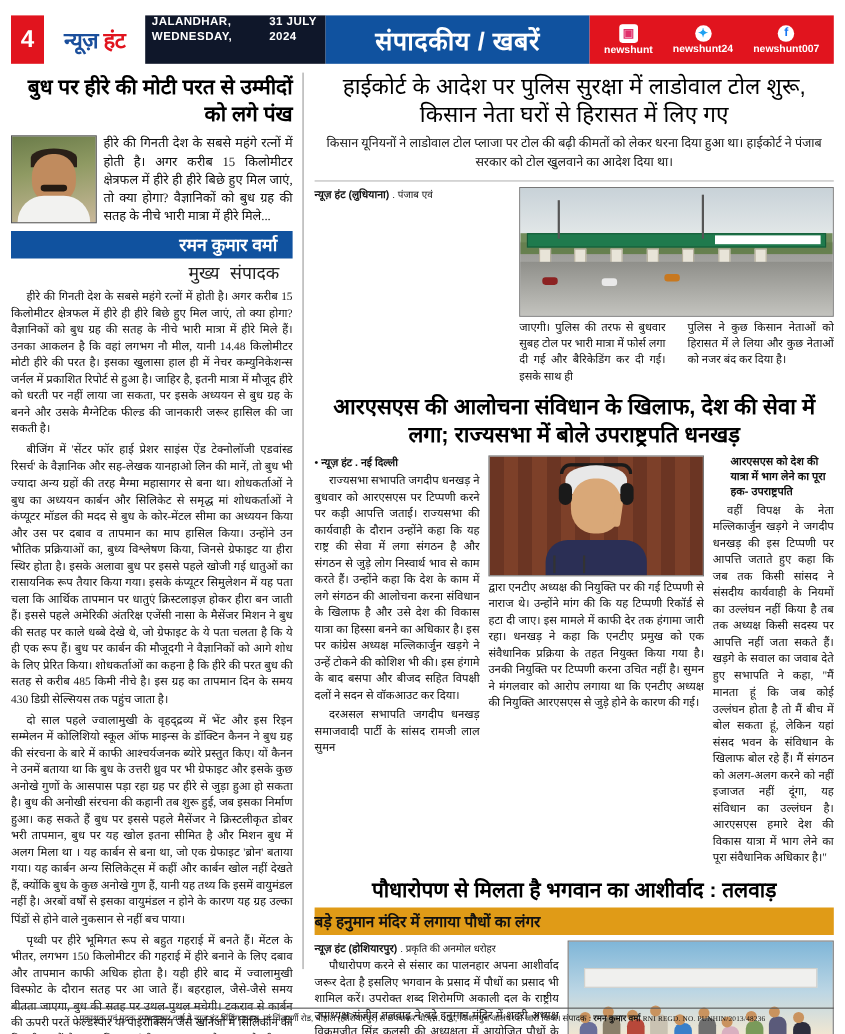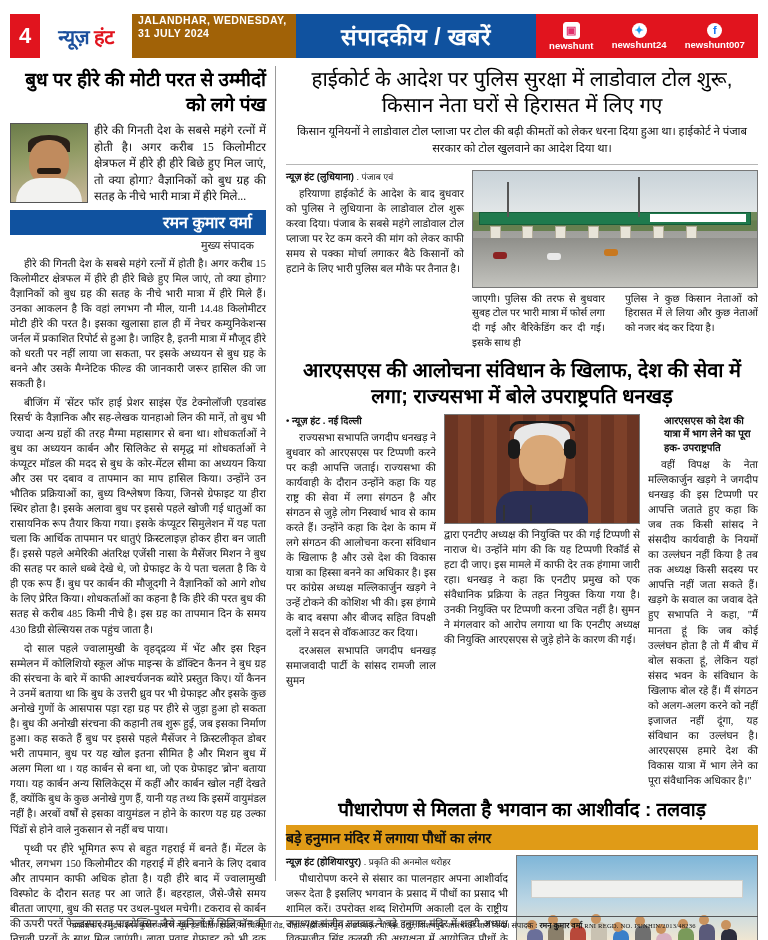--- a/index.html
+++ b/index.html
@@ -20,22 +20,22 @@
     font-family:"Liberation Sans",sans-serif;font-weight:bold;font-size:22px;
   }
   .logo-box{
     width:92px;background:#fff;display:flex;align-items:center;justify-content:center;
     font-family:"Liberation Sans",sans-serif;font-weight:bold;font-size:20px;
     letter-spacing:-0.5px;
   }
   .logo-box .l1{color:#1b4f9c;}
   .logo-box .l2{color:#e1141e;}
   .dateline{
-    background:#a16207;color:#fff;flex:0 0 164px;
-    display:flex;flex-direction:column;justify-content:flex-start;
+    background:#0f172a;color:#fff;flex:0 0 164px;
+    display:flex;flex-direction:row;justify-content:space-between;
     padding-left:6px;box-sizing:border-box;
     font-family:"Liberation Sans",sans-serif;font-weight:bold;font-size:10.5px;
     line-height:1.25;letter-spacing:0.4px;
   }
   .section-band{
     background:#10529f;color:#fff;flex:1;
     display:flex;align-items:center;justify-content:center;
     font-family:"Liberation Sans",sans-serif;font-weight:bold;font-size:23px;
     letter-spacing:0.5px;
   }
@@ -76,21 +76,21 @@
   .edit-photo .shirt{position:absolute;left:50%;bottom:0;transform:translateX(-50%);
     width:66px;height:24px;border-radius:28px 28px 0 0;background:#f2f2f0;}
   .edit-lead{
     font-size:11.6px;line-height:1.42;text-align:justify;color:#111;
   }
   .byline-bar{
     background:#10529f;color:#fff;height:25px;margin-top:4px;
     display:flex;align-items:center;justify-content:flex-end;padding-right:14px;
     font-family:"Liberation Sans",sans-serif;font-weight:bold;font-size:16px;
   }
-  .byline-sub{text-align:right;font-size:11px;margin:2px 12px 4px 0;color:#222;}
+  .byline-sub{text-align:right;font-size:16px;margin:2px 12px 4px 0;color:#222;font-family:Liberation Mono, monospace;}
   .edit-body p{font-size:10.4px;line-height:1.45;text-align:justify;margin:0 0 4px;text-indent:14px;color:#111;}
 
   
   .lead-head{
     text-align:center;font-family:"Liberation Sans",sans-serif;font-weight:normal;
     font-size:20.5px;line-height:1.28;margin:0 0 5px;color:#000;
   }
   .lead-sub{
     text-align:center;font-family:Liberation Serif, serif;font-size:11.4px;
     line-height:1.45;margin:0 0 7px;color:#111;
@@ -241,21 +241,20 @@
       <div class="lead-head">हाईकोर्ट के आदेश पर पुलिस सुरक्षा में लाडोवाल टोल शुरू, किसान नेता घरों से हिरासत में लिए गए</div>
       <div class="lead-sub">किसान यूनियनों ने लाडोवाल टोल प्लाजा पर टोल की बढ़ी कीमतों को लेकर धरना दिया हुआ था। हाईकोर्ट ने पंजाब सरकार को टोल खुलवाने का आदेश दिया था।</div>
       <div class="hr-thin"></div>
 
       <div class="story-1">
         <div class="s1-txt ncol">
           <div class="dateline-tag">
             <span class="city">न्यूज़ हंट (लुधियाना)</span>
             <span class="place">. पंजाब एवं</span>
           </div>
-          <p>हरियाणा हाईकोर्ट के आदेश के बाद बुधवार को पुलिस ने लुधियाना के लाडोवाल टोल शुरू करवा दिया। पंजाब के सबसे महंगे लाडोवाल टोल प्लाजा पर रेट कम करने की मांग को लेकर काफी समय से पक्का मोर्चा लगाकर बैठे किसानों को हटाने के लिए भारी पुलिस बल मौके पर तैनात है।</p>
         </div>
         <div class="s1-media">
           <div class="photo toll">
             <div class="sky"></div>
             <div class="trees"></div>
             <div class="canopy">
                 <div class="sign"></div>
               </div>
             <div class="booths">
               <div class="booth" style="left:4%"></div>

